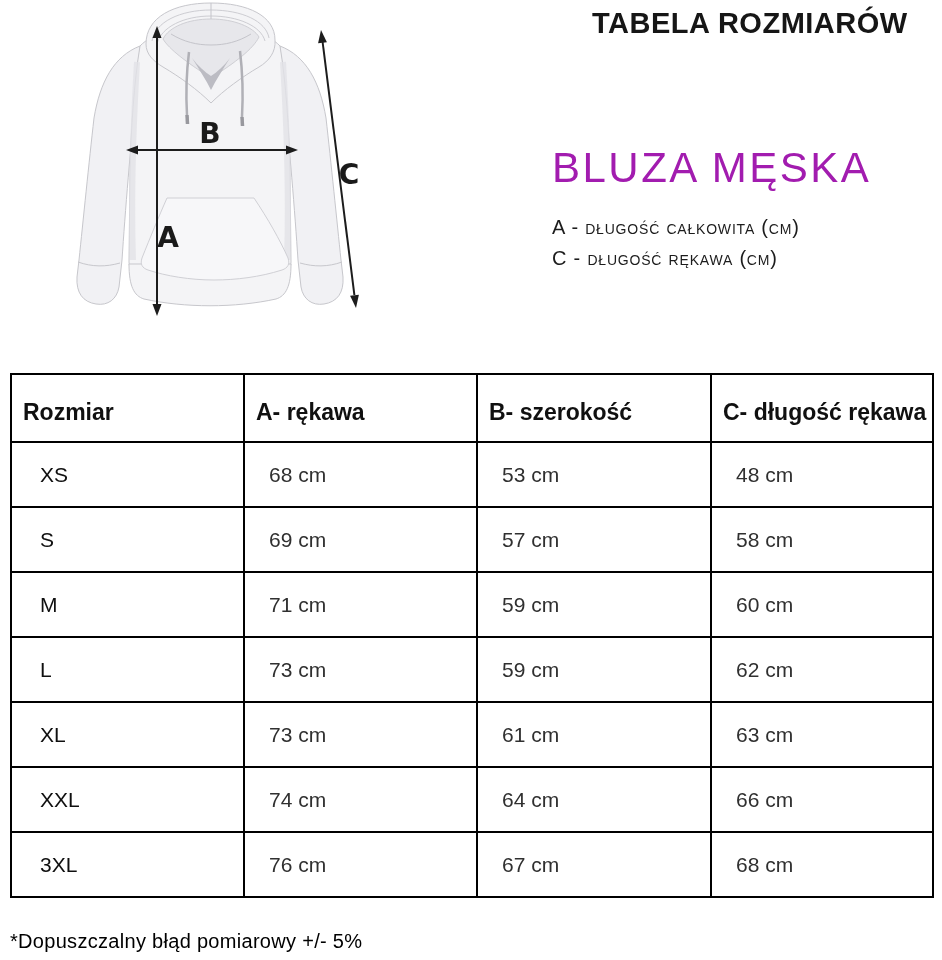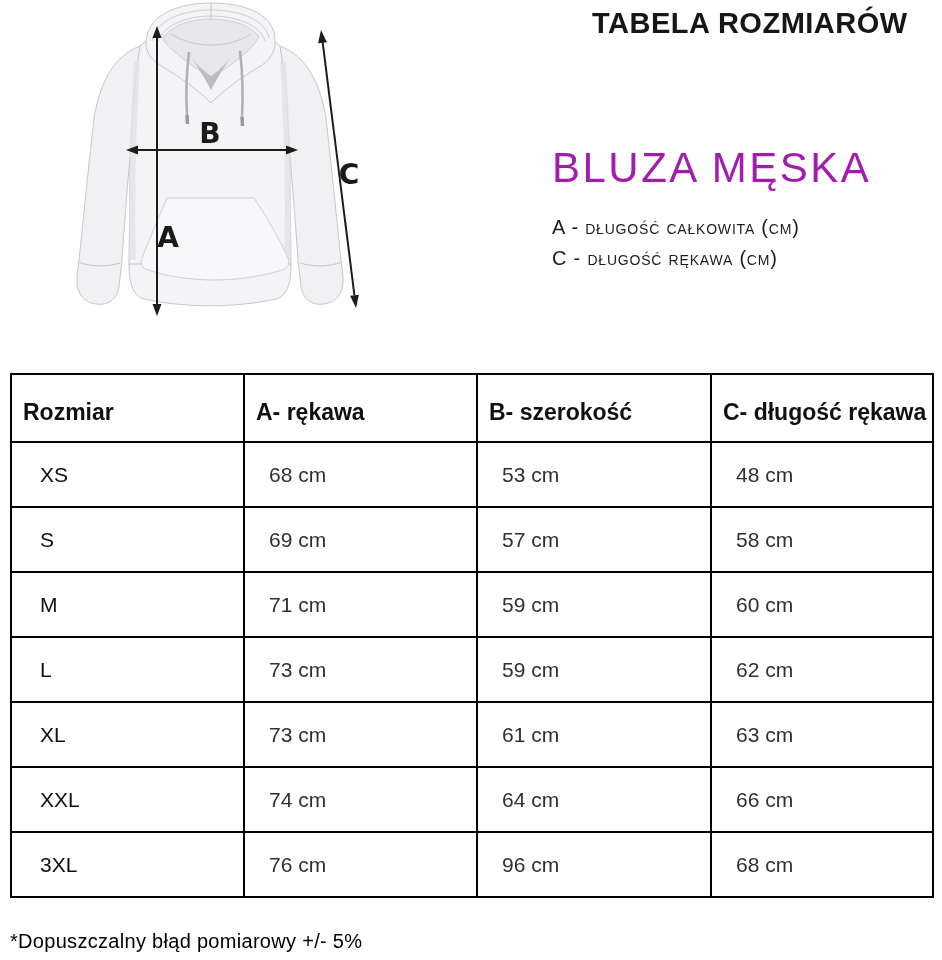--- a/index.html
+++ b/index.html
@@ -223,20 +223,20 @@
         </tr>
         <tr>
           <td class="cell-size">XXL</td>
           <td class="cell-value">74 cm</td>
           <td class="cell-value">64 cm</td>
           <td class="cell-value">66 cm</td>
         </tr>
         <tr>
           <td class="cell-size">3XL</td>
           <td class="cell-value">76 cm</td>
-          <td class="cell-value">96 cm</td>
+          <td class="cell-value">67 cm</td>
           <td class="cell-value">68 cm</td>
         </tr>
       </tbody>
   </table>
 
   <div class="footnote">*Dopuszczalny błąd pomiarowy +/- 5%</div>
 </div>
 
 </body></html>

